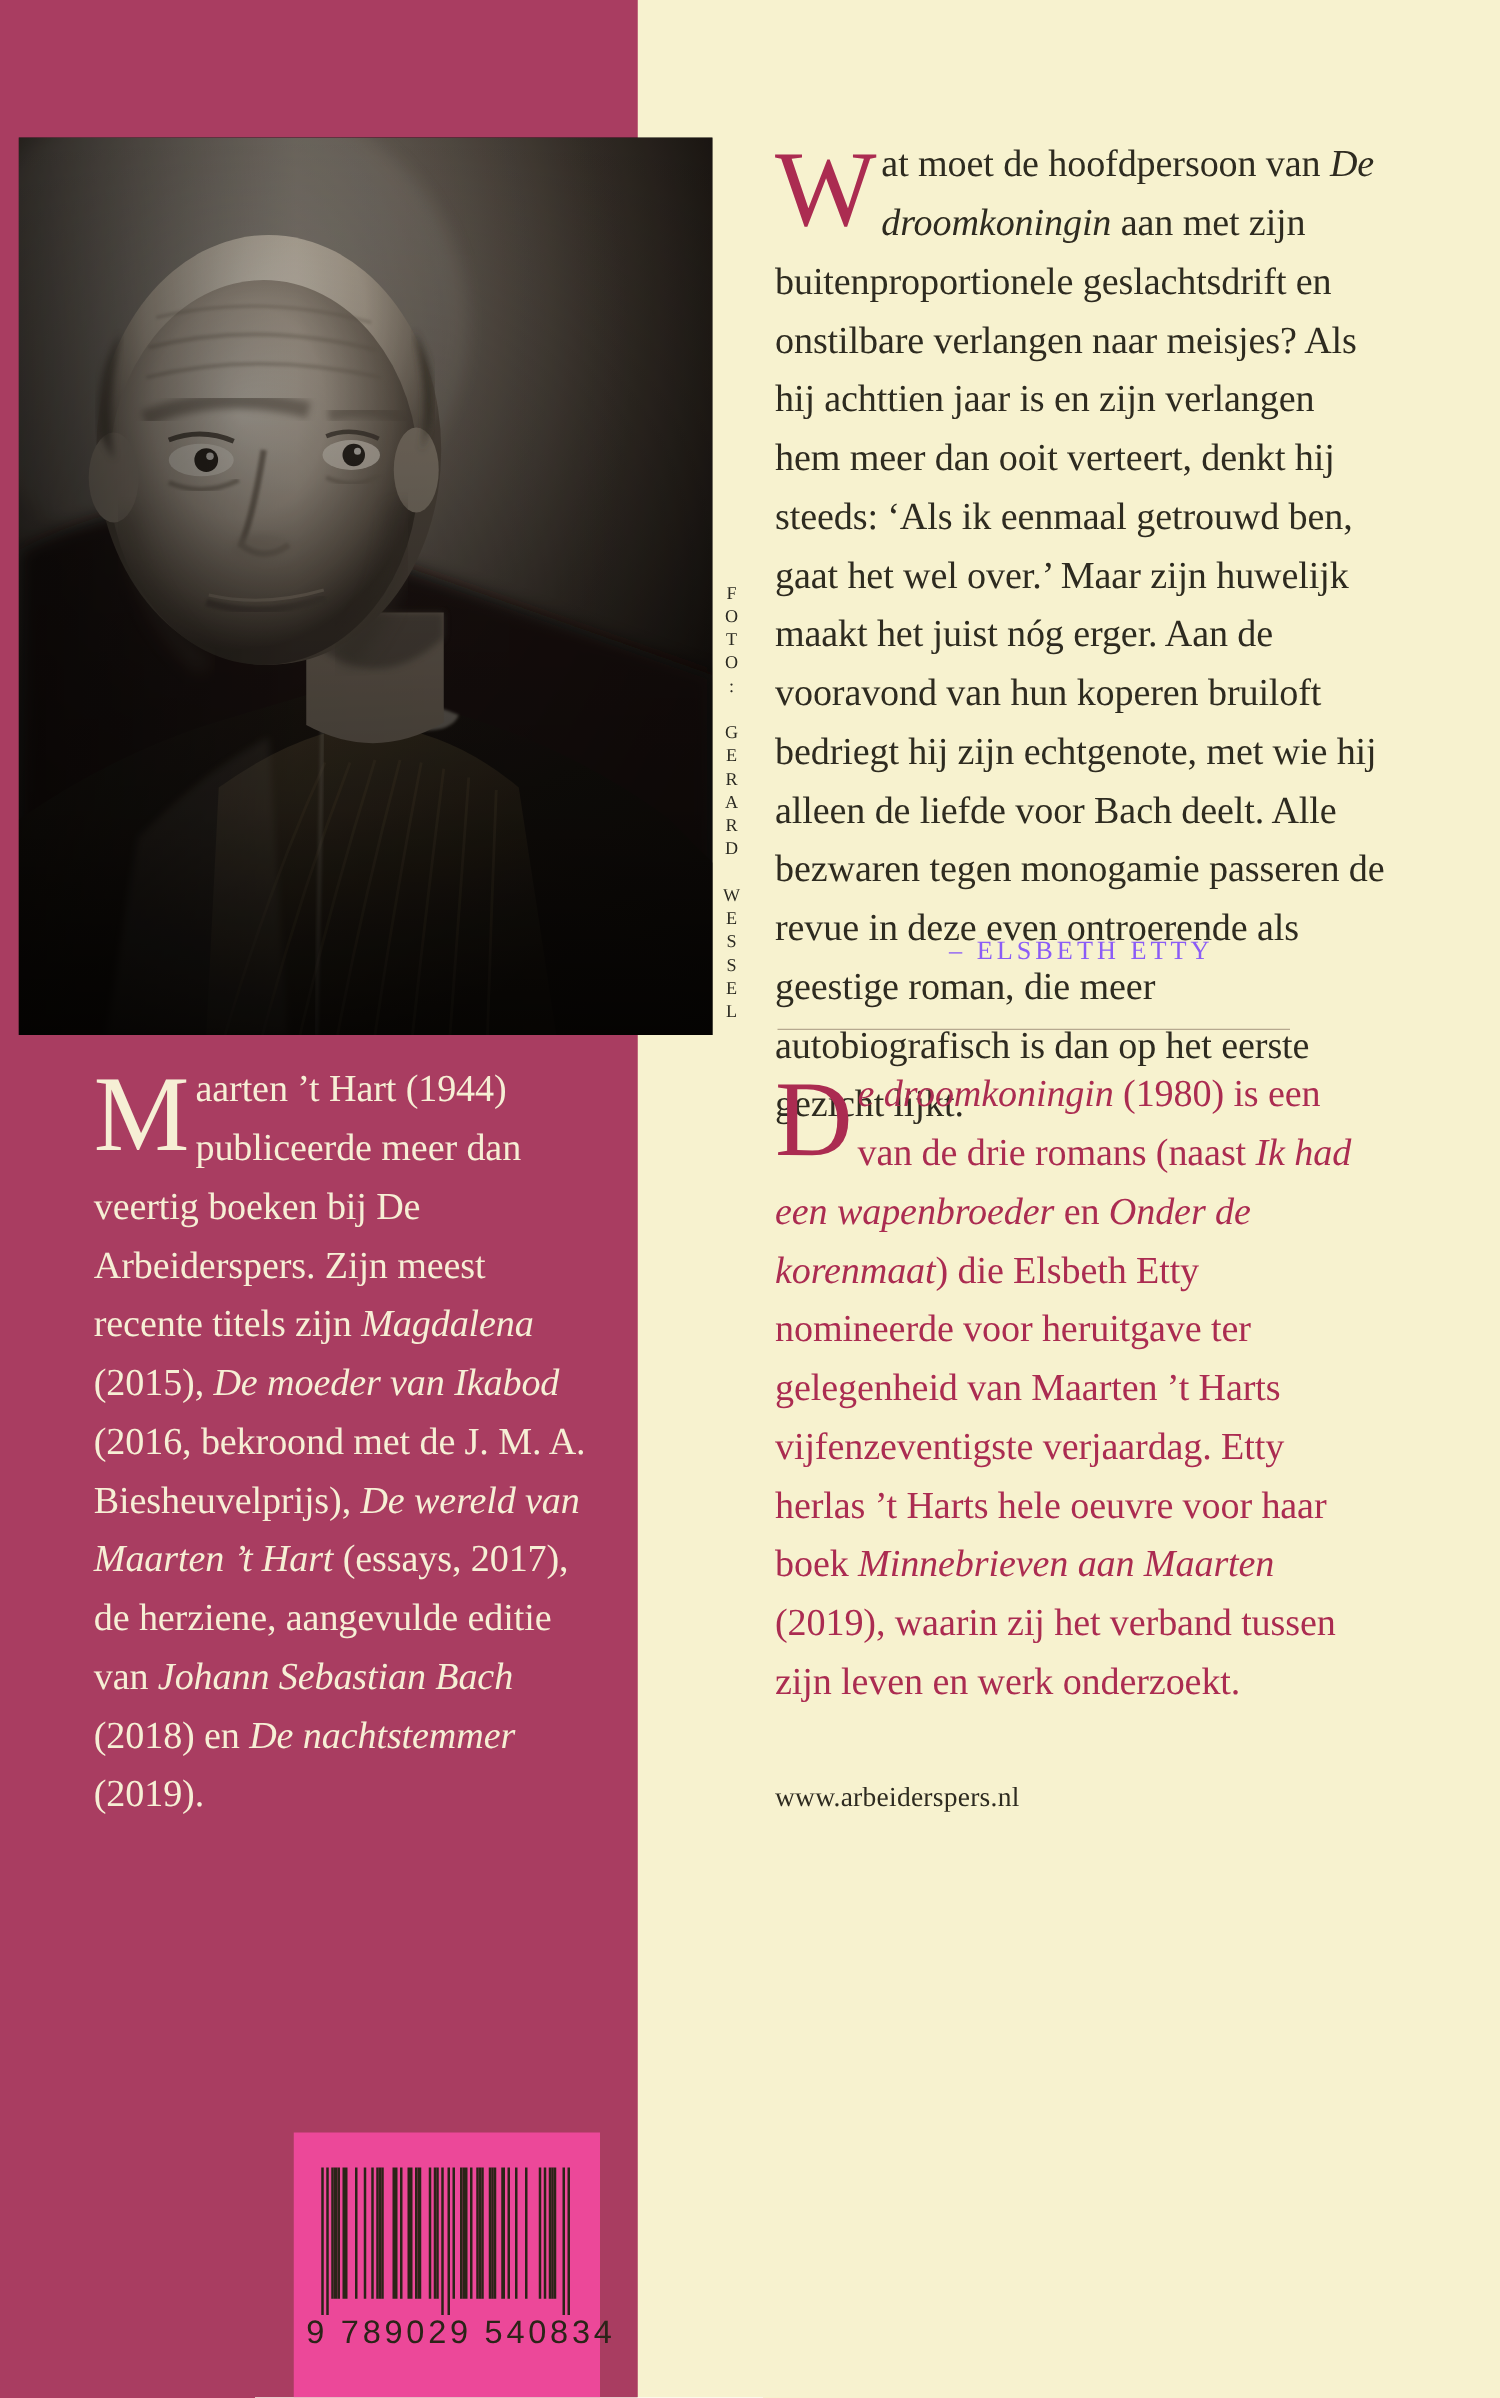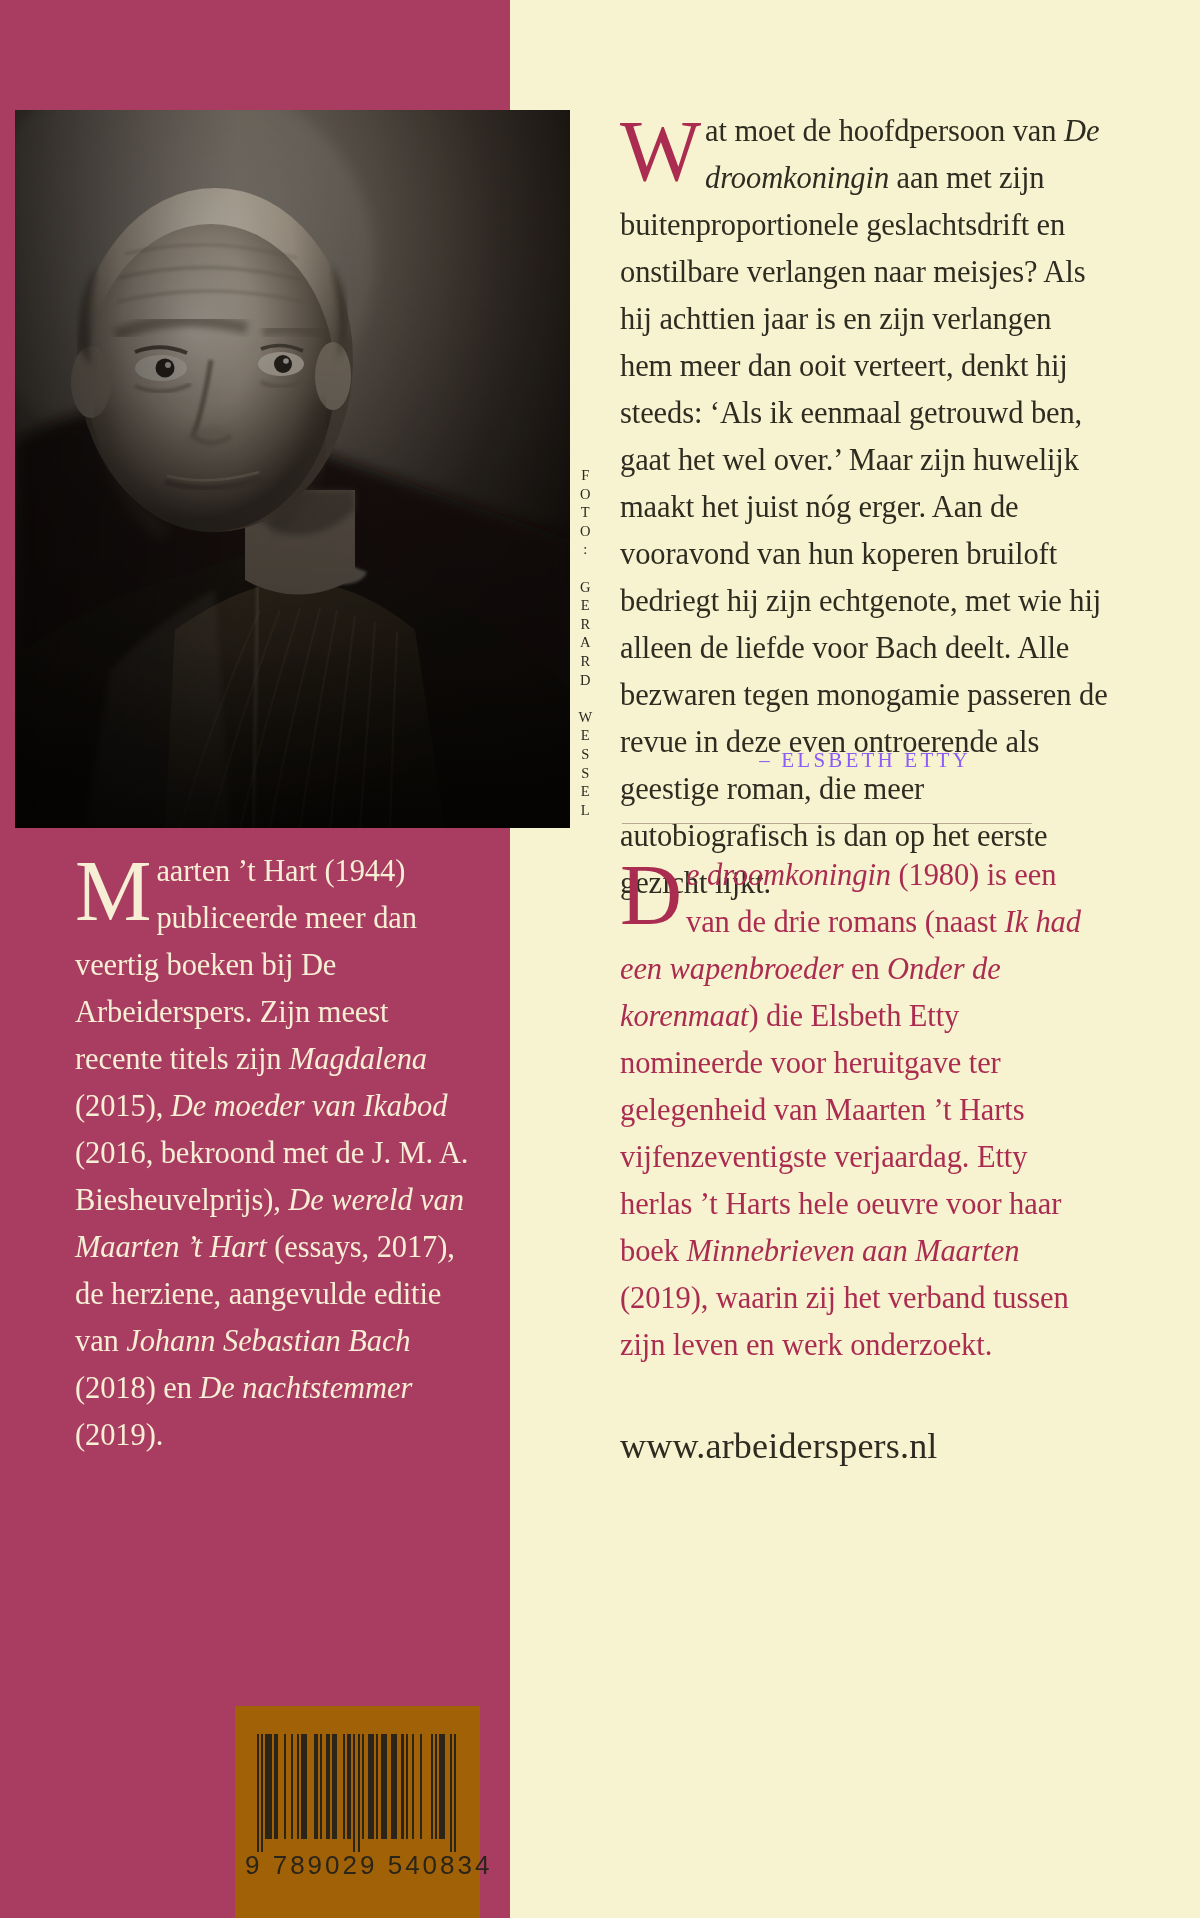--- a/index.html
+++ b/index.html
@@ -137,21 +137,21 @@
     padding: 10px 4px 0 0;
     margin-top: 2px;
     color: #ab2c51;
   }
   .book-block i { font-style: italic; }
 
   .website {
     position: absolute;
     left: 0;
     top: 1425px;
-    font-size: 36px;
+    font-size: 22px;
     color: #2e2b20;
     letter-spacing: 0.2px;
   }
 
   
   .bio-block {
     position: absolute;
     left: 75px;
     top: 848px;
     width: 395px;
@@ -170,21 +170,21 @@
   }
   .bio-block i { font-style: italic; }
 
   
   .barcode-box {
     position: absolute;
     left: 235px;
     top: 1706px;
     width: 245px;
     height: 212px;
-    background: #a16207;
+    background: #ec4899;
     padding: 0;
   }
   .barcode-bars {
     position: absolute;
     left: 22px;
     top: 28px;
     width: 200px;
     height: 118px;
     display: flex;
     align-items: flex-start;

